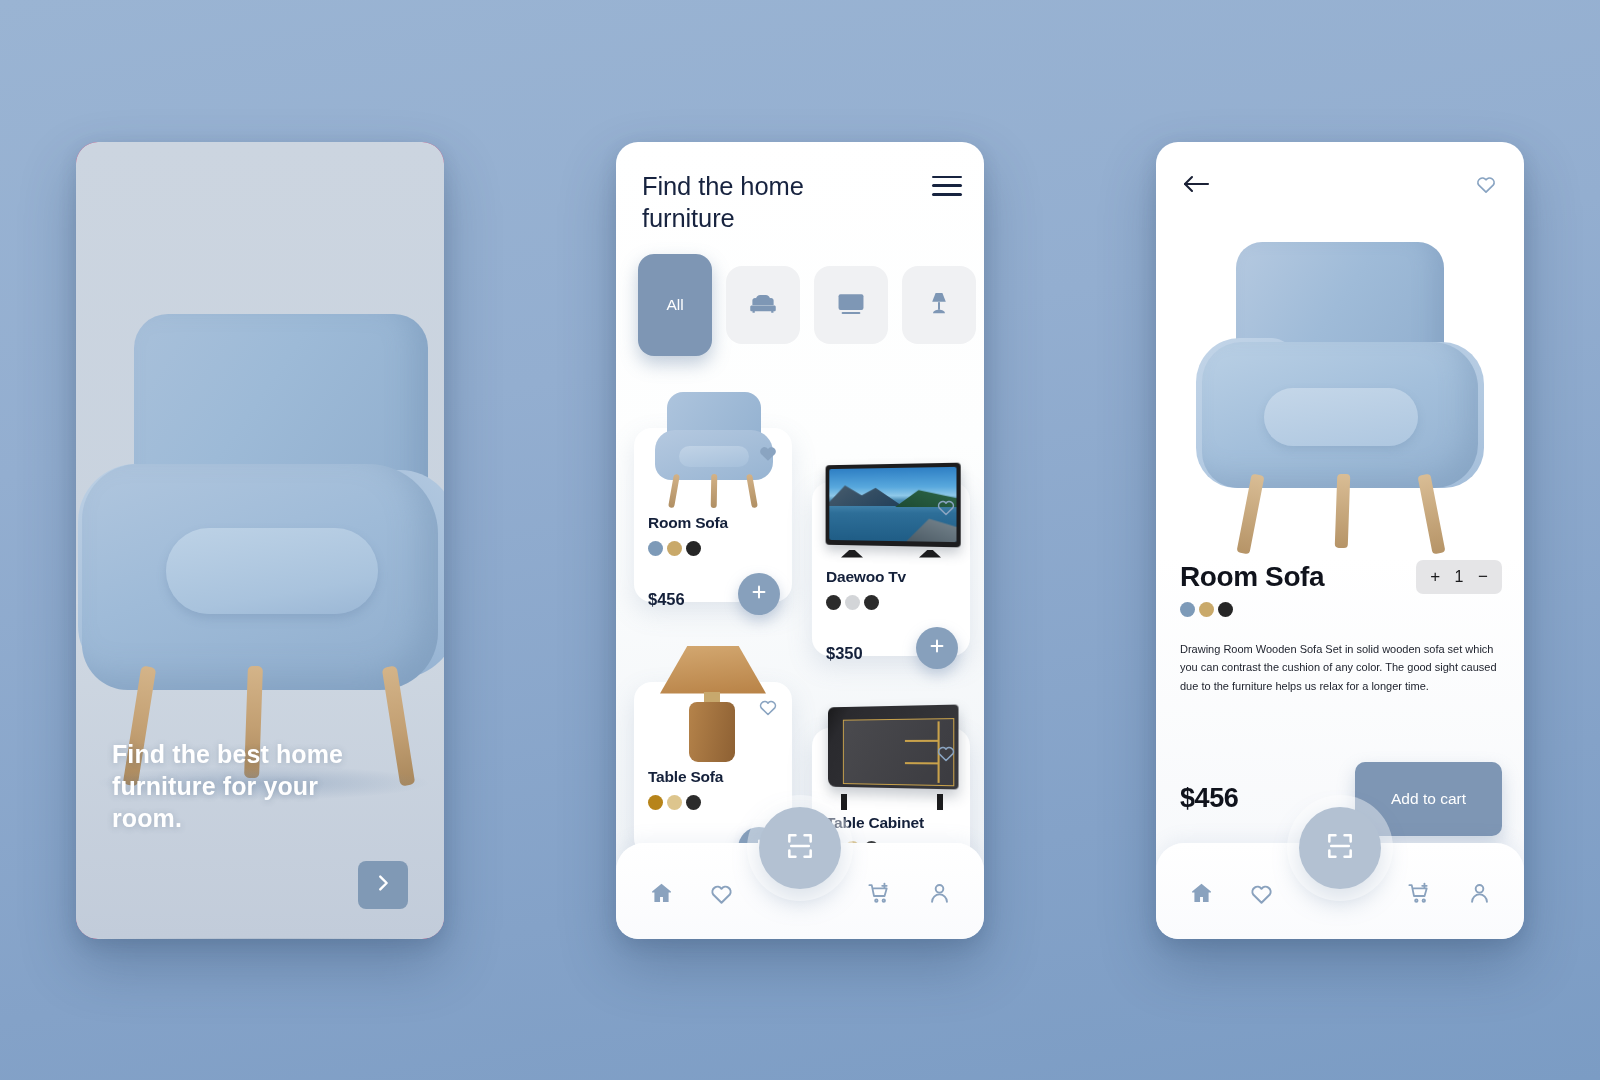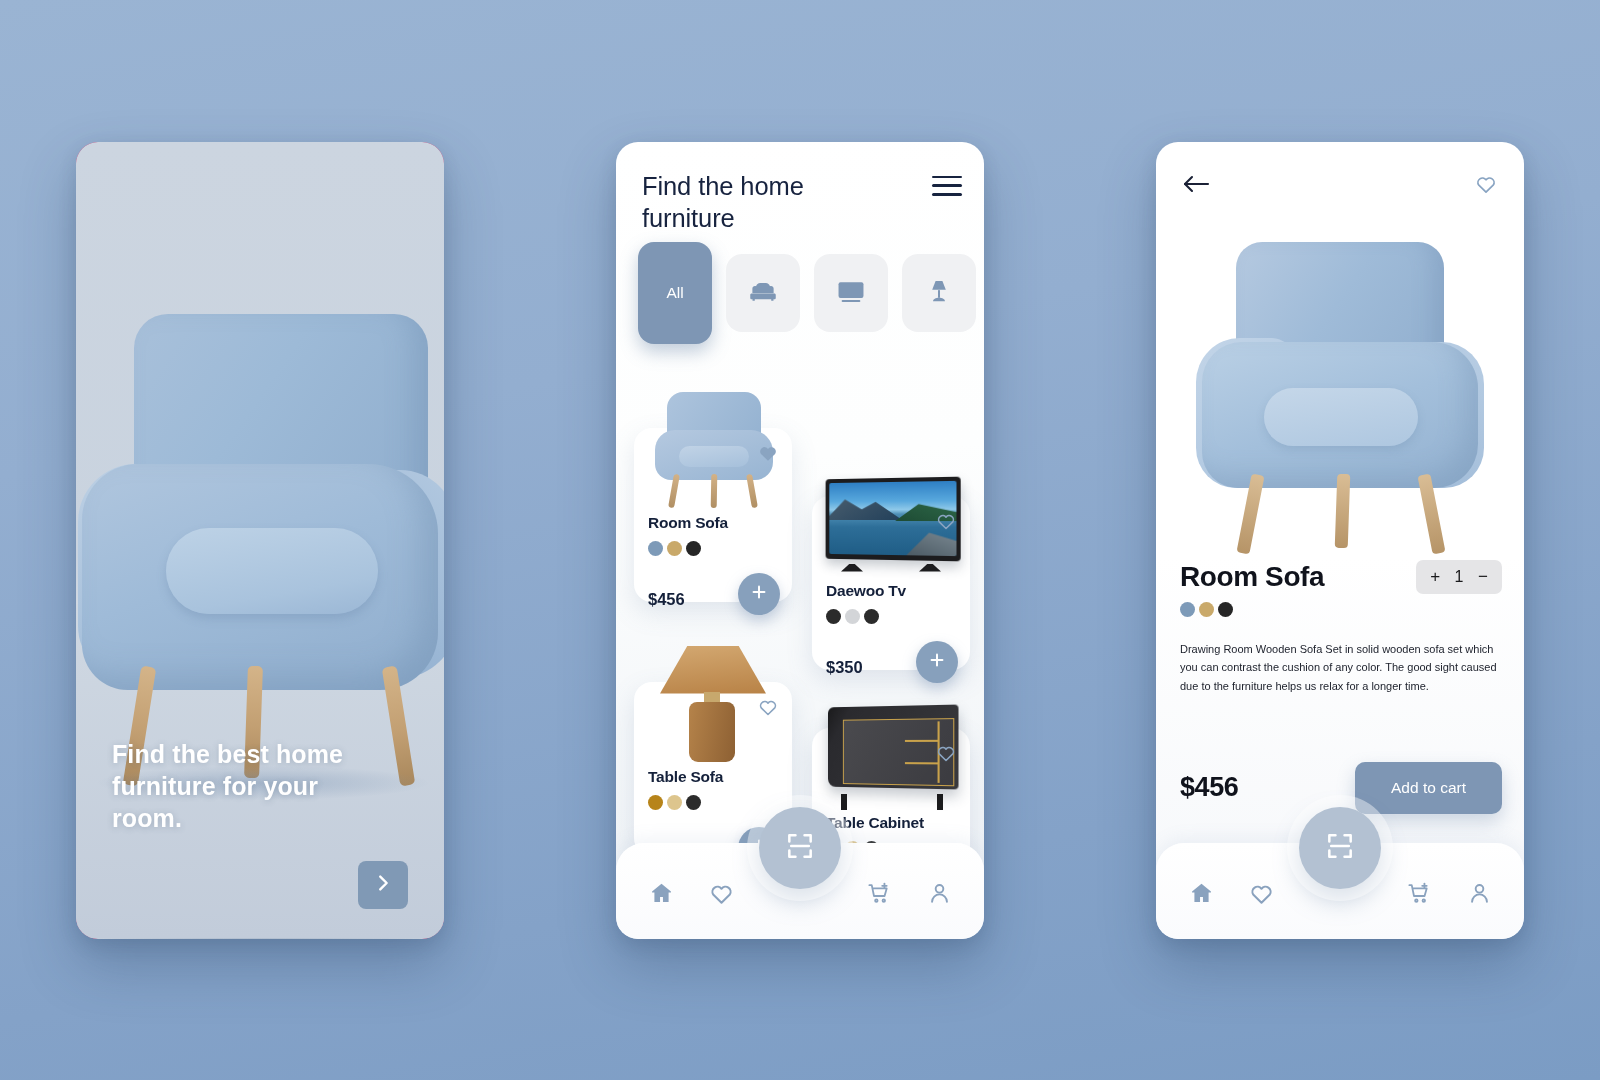--- a/index.html
+++ b/index.html
@@ -127,21 +127,21 @@
   .ls-title {
     font-size: 25.5px; font-weight: 400; color: #17233f; line-height: 1.26; max-width: 230px; letter-spacing: -.1px;
   }
   .ls-menu { width: 30px; height: 26px; display: flex; flex-direction: column; justify-content: center; gap: 6px; cursor: pointer; padding-top: 6px;}
   .ls-menu i { display: block; height: 3.4px; border-radius: 2px; background: #17233f; }
   .ls-menu i:nth-child(1) { width: 30px; }
   .ls-menu i:nth-child(2) { width: 30px; }
   .ls-menu i:nth-child(3) { width: 30px; }
 
   .ls-cats {
-    position: absolute; left: 22px; top: 112px; right: 0;
+    position: absolute; left: 22px; top: 124px; right: 0;
     display: flex; gap: 14px; align-items: flex-start; text-align: right;
   }
   .cat {
     flex: 0 0 auto;
     width: 74px; height: 78px;
     border-radius: 16px;
     background: #f0f1f3;
     display: flex; align-items: center; justify-content: center;
     cursor: pointer;
     color: #7e97b5;
@@ -184,21 +184,21 @@
     margin-right: -2px; margin-bottom: -6px;
   }
   .addbtn svg { width: 20px; height: 20px; }
   .heart-btn {
     position: absolute; top: 14px; right: 12px; width: 24px; height: 24px;
     cursor: pointer; background: none; border: none; padding: 0;
   }
   .heart-btn svg { width: 22px; height: 22px; }
 
   #card-sofa    { left: 18px;  top: 46px;  height: 174px; }
-  #card-tv      { left: 196px; top: 114px; height: 174px; }
+  #card-tv      { left: 196px; top: 100px; height: 174px; }
   #card-lamp    { left: 18px;  top: 300px; height: 174px; }
   #card-cabinet { left: 196px; top: 346px; height: 174px; }
 
   #card-sofa .pname, #card-lamp .pname { padding-top: 86px; }
   #card-tv .pname, #card-cabinet .pname { padding-top: 86px; }
 
   
   .th-sofa { width: 128px; height: 120px; position: relative; }
   .th-sofa .sb { position: absolute; left: 18px; top: 2px; width: 94px; height: 60px; background: linear-gradient(125deg,#adc4dd,#93b1d0); border-radius: 16px 16px 6px 6px; }
   .th-sofa .ss { position: absolute; left: 6px; top: 40px; width: 118px; height: 50px; background: linear-gradient(160deg,#b5c9e0,#97b4d2); border-radius: 20px 22px 18px 16px; }
@@ -289,21 +289,21 @@
   .dt-sw { position: absolute; left: 24px; top: 460px; display: flex; gap: 4px; }
   .dt-sw .sw { width: 15px; height: 15px; }
 
   .dt-desc { position: absolute; left: 24px; right: 22px; top: 498px; font-size: 11px; line-height: 1.72; color: #1b1f2a; }
 
   .dt-buy { position: absolute; left: 24px; right: 22px; top: 620px; display: flex; align-items: center; justify-content: space-between; }
   .dt-price { font-size: 27px; font-weight: 700; color: #10131c; letter-spacing: -.4px; }
   .cartbtn {
     background: #7e96b4; border: none; color: #ffffff;
     font-size: 15.5px; font-weight: 500;
-    border-radius: 10px; padding: 17px 36px; cursor: pointer;
+    border-radius: 10px; padding: 28px 36px; cursor: pointer;
     font-family: "Liberation Sans", sans-serif;
     box-shadow: 0 8px 18px rgba(110,138,172,.32);
   }
 </style>
 </head>
 <body>
 
 <div class="stage">
 
   <div class="phone" id="phone-onboarding">

